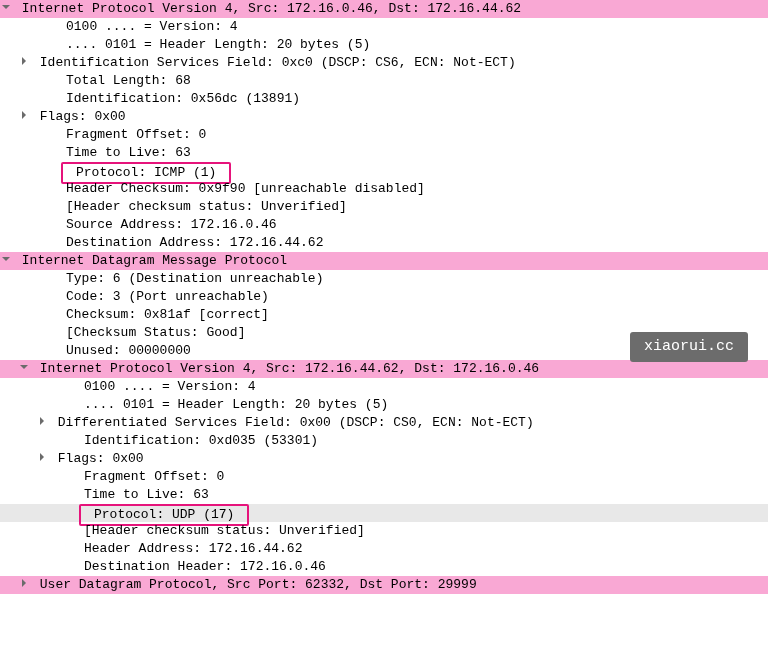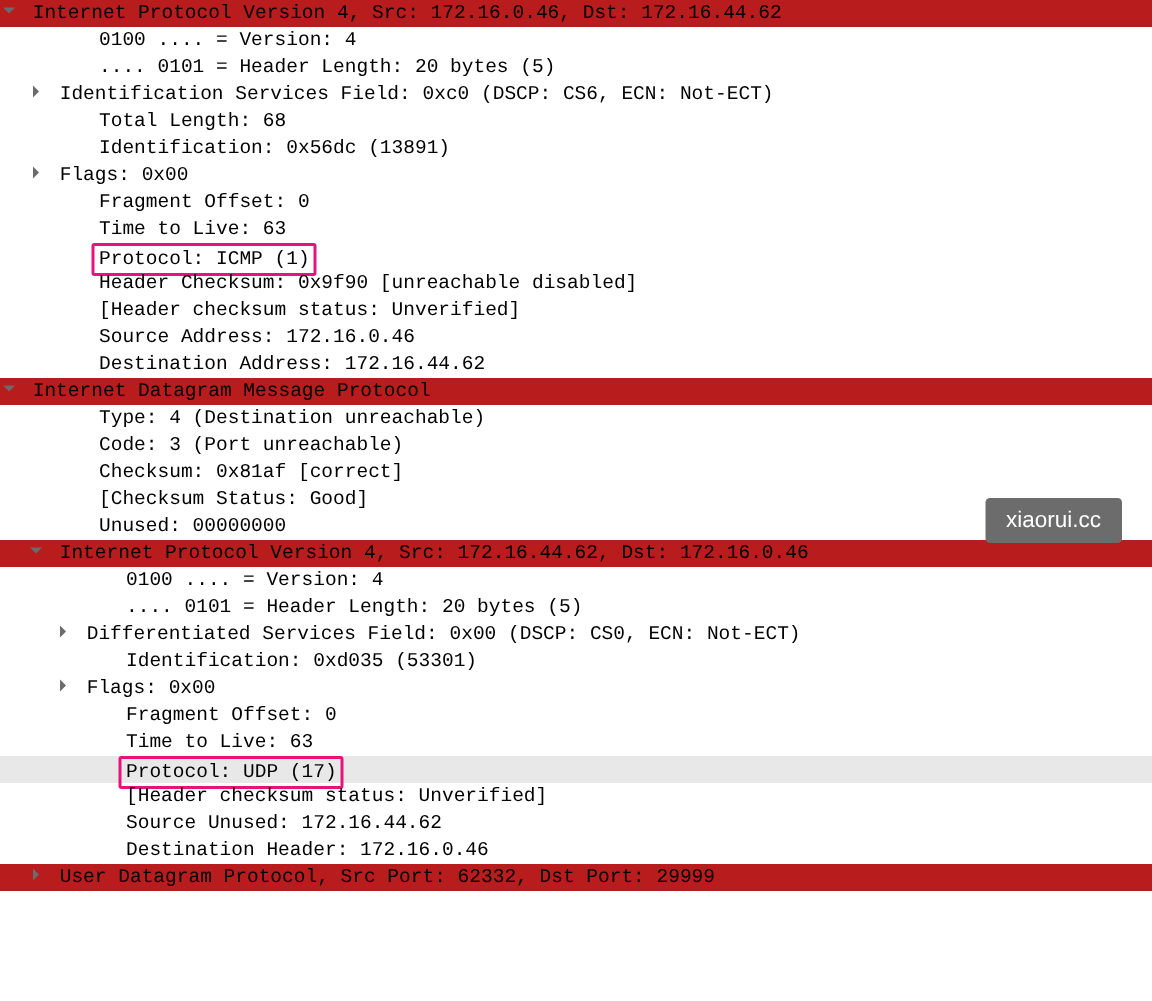--- a/index.html
+++ b/index.html
@@ -1,27 +1,27 @@
 <!DOCTYPE html>
 <html><head>
 <meta charset="utf-8">
 <style>
   html,body{margin:0;padding:0;width:768px;height:667px;overflow:hidden;
     font-family:Menlo,Consolas,"Courier New",monospace;font-size:13px;
     line-height:18px;color:#000;background:#fff}
   .row{white-space:pre;position:relative;height:18px}
-  .bg-light{background:#b91c1c}
+  .bg-light{background:#f9a8d4}
   .bg-sel{background:#e8e8e8}
   .arrow{display:inline-block;width:12px;height:12px;position:relative;
     top:1px;margin-right:2px}
   .arrow svg{display:block}
   .highlight{border:2px solid #e6137b;border-radius:2px;display:inline-block;
-    padding:0 3px;margin-left:-5px}
+    padding:0 13px;margin-left:-5px}
   .watermark{position:absolute;right:20px;top:332px;background:#6c6c6c;
-    color:#fff;padding:6px 14px;font-family:Liberation Sans, sans-serif;
+    color:#fff;padding:6px 14px;font-family:Liberation Mono, monospace;
     font-size:15px;border-radius:3px}
 </style>
 </head>
 <body>
 
 <div id="tree">
     <div class="row bg-light"><span style="display: inline-block; width: 0px;"></span><span class="arrow"><svg width="12" height="12" viewBox="0 0 12 12">
           <path d="M2 4 L6 8 L10 4 Z" fill="#6b6b6b"></path>
         </svg></span><span> </span><span>Internet Protocol Version 4, Src: 172.16.0.46, Dst: 172.16.44.62</span></div>
     <div class="row"><span style="display: inline-block; width: 66px;"></span><span>0100 .... = Version: 4</span></div>
@@ -37,40 +37,40 @@
     <div class="row"><span style="display: inline-block; width: 66px;"></span><span>Fragment Offset: 0</span></div>
     <div class="row"><span style="display: inline-block; width: 66px;"></span><span>Time to Live: 63</span></div>
     <div class="row"><span style="display: inline-block; width: 66px;"></span><span class="highlight">Protocol: ICMP (1)</span></div>
     <div class="row"><span style="display: inline-block; width: 66px;"></span><span>Header Checksum: 0x9f90 [unreachable disabled]</span></div>
     <div class="row"><span style="display: inline-block; width: 66px;"></span><span>[Header checksum status: Unverified]</span></div>
     <div class="row"><span style="display: inline-block; width: 66px;"></span><span>Source Address: 172.16.0.46</span></div>
     <div class="row"><span style="display: inline-block; width: 66px;"></span><span>Destination Address: 172.16.44.62</span></div>
     <div class="row bg-light"><span style="display: inline-block; width: 0px;"></span><span class="arrow"><svg width="12" height="12" viewBox="0 0 12 12">
           <path d="M2 4 L6 8 L10 4 Z" fill="#6b6b6b"></path>
         </svg></span><span> </span><span>Internet Datagram Message Protocol</span></div>
-    <div class="row"><span style="display: inline-block; width: 66px;"></span><span>Type: 4 (Destination unreachable)</span></div>
+    <div class="row"><span style="display: inline-block; width: 66px;"></span><span>Type: 6 (Destination unreachable)</span></div>
     <div class="row"><span style="display: inline-block; width: 66px;"></span><span>Code: 3 (Port unreachable)</span></div>
     <div class="row"><span style="display: inline-block; width: 66px;"></span><span>Checksum: 0x81af [correct]</span></div>
     <div class="row"><span style="display: inline-block; width: 66px;"></span><span>[Checksum Status: Good]</span></div>
     <div class="row"><span style="display: inline-block; width: 66px;"></span><span>Unused: 00000000</span></div>
     <div class="row bg-light"><span style="display: inline-block; width: 18px;"></span><span class="arrow"><svg width="12" height="12" viewBox="0 0 12 12">
           <path d="M2 4 L6 8 L10 4 Z" fill="#6b6b6b"></path>
         </svg></span><span> </span><span>Internet Protocol Version 4, Src: 172.16.44.62, Dst: 172.16.0.46</span></div>
     <div class="row"><span style="display: inline-block; width: 84px;"></span><span>0100 .... = Version: 4</span></div>
     <div class="row"><span style="display: inline-block; width: 84px;"></span><span>.... 0101 = Header Length: 20 bytes (5)</span></div>
     <div class="row"><span style="display: inline-block; width: 36px;"></span><span class="arrow"><svg width="12" height="12" viewBox="0 0 12 12">
           <path d="M4 2 L8 6 L4 10 Z" fill="#6b6b6b"></path>
         </svg></span><span> </span><span>Differentiated Services Field: 0x00 (DSCP: CS0, ECN: Not-ECT)</span></div>
     <div class="row"><span style="display: inline-block; width: 84px;"></span><span>Identification: 0xd035 (53301)</span></div>
     <div class="row"><span style="display: inline-block; width: 36px;"></span><span class="arrow"><svg width="12" height="12" viewBox="0 0 12 12">
           <path d="M4 2 L8 6 L4 10 Z" fill="#6b6b6b"></path>
         </svg></span><span> </span><span>Flags: 0x00</span></div>
     <div class="row"><span style="display: inline-block; width: 84px;"></span><span>Fragment Offset: 0</span></div>
     <div class="row"><span style="display: inline-block; width: 84px;"></span><span>Time to Live: 63</span></div>
     <div class="row bg-sel"><span style="display: inline-block; width: 84px;"></span><span class="highlight">Protocol: UDP (17)</span></div>
     <div class="row"><span style="display: inline-block; width: 84px;"></span><span>[Header checksum status: Unverified]</span></div>
-    <div class="row"><span style="display: inline-block; width: 84px;"></span><span>Source Unused: 172.16.44.62</span></div>
+    <div class="row"><span style="display: inline-block; width: 84px;"></span><span>Header Address: 172.16.44.62</span></div>
     <div class="row"><span style="display: inline-block; width: 84px;"></span><span>Destination Header: 172.16.0.46</span></div>
     <div class="row bg-light"><span style="display: inline-block; width: 18px;"></span><span class="arrow"><svg width="12" height="12" viewBox="0 0 12 12">
           <path d="M4 2 L8 6 L4 10 Z" fill="#6b6b6b"></path>
         </svg></span><span> </span><span>User Datagram Protocol, Src Port: 62332, Dst Port: 29999</span></div>
   </div>
 <div class="watermark">xiaorui.cc</div>
 
 </body></html>

